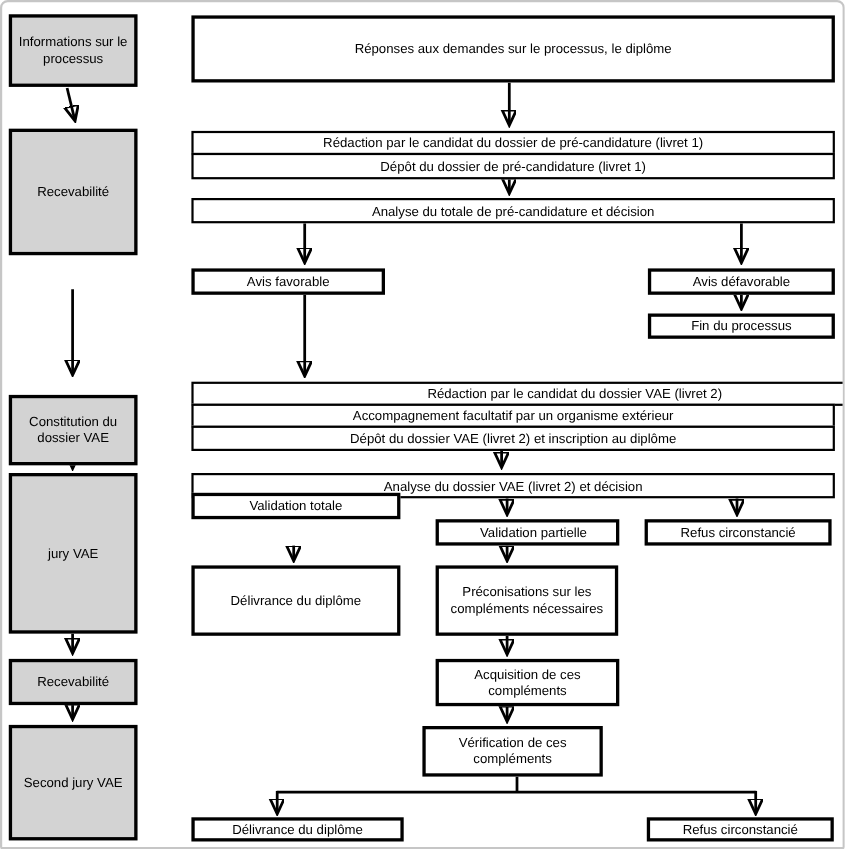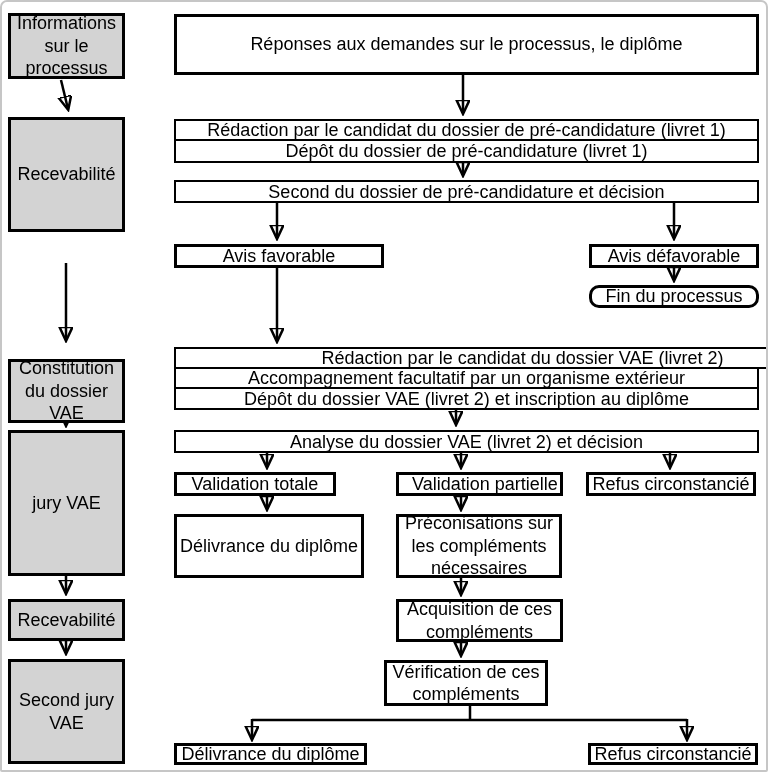--- a/index.html
+++ b/index.html
@@ -20,21 +20,21 @@
     overflow: hidden;
     color: #000;
   }
   .box {
     position: absolute;
     box-sizing: border-box;
     display: flex;
     align-items: center;
     justify-content: center;
     text-align: center;
-    font-size: 18px;
+    font-size: 12px;
     line-height: 1.25;
     background: #ffffff;
     border: 3px solid #000;
     padding: 0 2px;
   }
   .stage {
     background: #d3d3d3;
     border-width: 3px;
   }
   .row {
@@ -104,37 +104,37 @@
   <div class="box stage" style="left:6px; top:597px; width:117px; height:42px;">Recevabilité</div>
 
   <div class="box stage" style="left:6px; top:657px; width:117px; height:105px;">Second jury VAE</div>
 
   <div class="box" style="left:172px; top:12px; width:585px; height:61px;">Réponses aux demandes sur le processus, le diplôme</div>
 
   <div class="box row" style="left:172px; top:117px; width:585px; height:22px;">Rédaction par le candidat du dossier de pré-candidature (livret 1)</div>
 
   <div class="box row" style="left:172px; top:137px; width:585px; height:24px;">Dépôt du dossier de pré-candidature (livret 1)</div>
 
-  <div class="box row" style="left:172px; top:178px; width:585px; height:23px;">Second du dossier de pré-candidature et décision</div>
+  <div class="box row" style="left:172px; top:178px; width:585px; height:23px;">Analyse du totale de pré-candidature et décision</div>
 
-  <div class="box" style="left:172px; top:242px; width:210px; height:24px;">Avis favorable</div>
+  <div class="box" style="left:172px; top:242px; width:176px; height:24px;">Avis favorable</div>
 
   <div class="box" style="left:587px; top:242px; width:170px; height:24px;">Avis défavorable</div>
 
-  <div class="box" style="left:587px; top:283px; width:170px; height:23px;border-radius:10px;">Fin du processus</div>
+  <div class="box" style="left:587px; top:283px; width:170px; height:23px;">Fin du processus</div>
 
   <div class="box row" style="left:172px; top:345px; width:697px; height:22px;">Rédaction par le candidat du dossier VAE (livret 2)</div>
 
   <div class="box row" style="left:172px; top:365px; width:585px; height:22px;">Accompagnement facultatif par un organisme extérieur</div>
 
   <div class="box row" style="left:172px; top:385px; width:585px; height:23px;text-align:center;">Dépôt du dossier VAE (livret 2) et inscription au diplôme</div>
 
   <div class="box row" style="left:172px; top:428px; width:585px; height:23px;">Analyse du dossier VAE (livret 2) et décision</div>
 
-  <div class="box" style="left:172px; top:470px; width:162px; height:24px;">Validation totale</div>
+  <div class="box" style="left:172px; top:446px; width:190px; height:24px;">Validation totale</div>
 
   <div class="box" style="left:394px; top:470px; width:167px; height:24px;padding-left:13px;">Validation partielle</div>
 
   <div class="box" style="left:584px; top:470px; width:170px; height:24px;">Refus circonstancié</div>
 
   <div class="box" style="left:172px; top:512px; width:190px; height:64px;">Délivrance du diplôme</div>
 
   <div class="box" style="left:394px; top:512px; width:166px; height:64px;">Préconisations sur les compléments nécessaires</div>
 
   <div class="box" style="left:394px; top:597px; width:167px; height:43px;">Acquisition de ces compléments</div>

